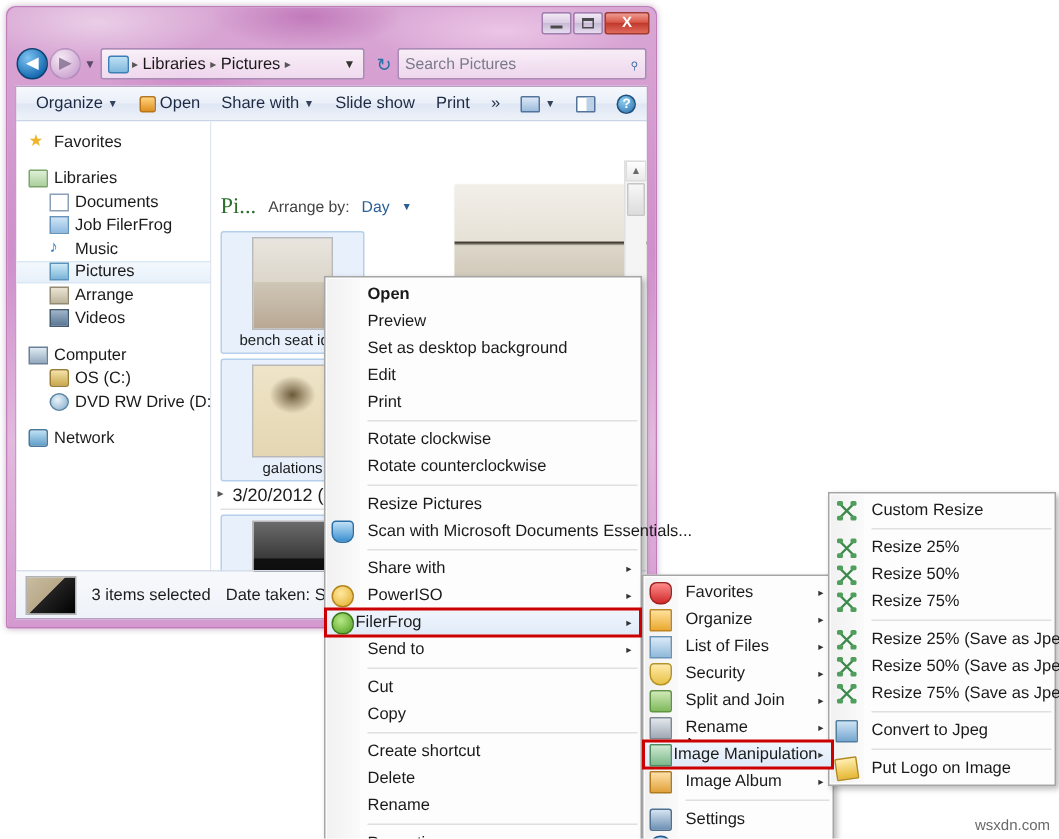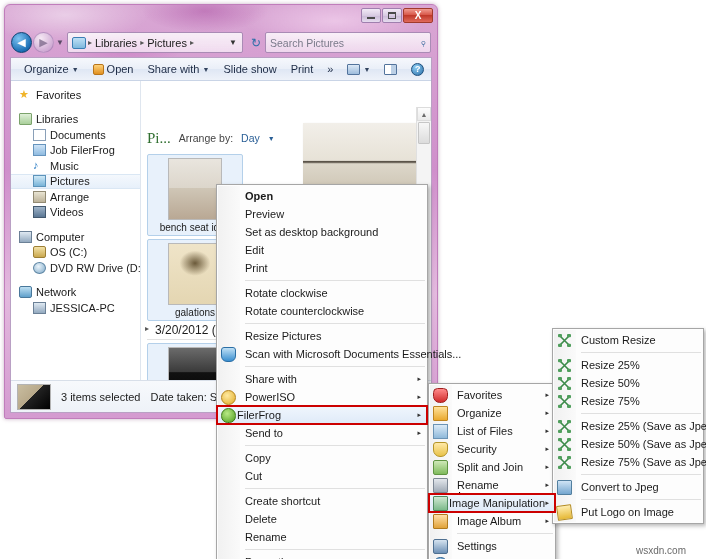--- a/index.html
+++ b/index.html
@@ -191,21 +191,21 @@
   .mico.c-jpeg { background:linear-gradient(180deg,#cfe4f5,#74a6cf); border:1px solid #527f9f; border-radius:1px; }
   .mico.c-logo { background:linear-gradient(180deg,#ffeeb0,#e5b733); border:1px solid #b48b1d; border-radius:1px; transform:rotate(-8deg); }
 
   
   .mico.c-resize { background:none; border:none; position:absolute; }
   .mico.c-resize svg { display:block; }
 
   .cursor { position:absolute; width:0; height:0; pointer-events:none; }
   .cursor svg { display:block; }
 
-  .watermark { position:absolute; right:20px; bottom:3px; font-size:10px; color:#6a6a6a; font-family:"Liberation Sans", sans-serif; }
+  .watermark { position:absolute; right:6px; bottom:3px; font-size:10px; color:#6a6a6a; font-family:"Liberation Sans", sans-serif; }
 </style>
 </head>
 <body>
 
 <div id="root">
 
   <div id="explorer">
     <div id="glass"></div>
 
     <div class="titlebar">
@@ -330,24 +330,20 @@
           </div>
           <div class="navrow indent">
             <span class="nico ico-dvd"></span>
             <span>DVD RW Drive (D:) A</span>
           </div>
           <div class="navgap"></div>
           <div class="navrow">
             <span class="nico ico-net"></span>
             <span>Network</span>
           </div>
-          <div class="navrow indent">
-            <span class="nico ico-comp"></span>
-            <span>JESSICA-PC</span>
-          </div>
         </div>
 
         <div class="filepane">
           <div class="arrangebar">
             <span class="libtitle">Pi...</span>
             <span class="arrlbl">Arrange by:</span>
             <span class="arrval">Day</span>
             <span class="arrcaret">▼</span>
           </div>
 
@@ -439,24 +435,24 @@
       <span class="arrow">▸</span>
       </div>
     <div class="mi">
       <span>Send to</span>
       <span class="arrow">▸</span>
       </div>
 
     <div class="msep"></div>
 
     <div class="mi">
+      <span>Cut</span>
+      </div>
+    <div class="mi">
       <span>Copy</span>
-      </div>
-    <div class="mi">
-      <span>Cut</span>
       </div>
 
     <div class="msep"></div>
 
     <div class="mi">
       <span>Create shortcut</span>
       </div>
     <div class="mi">
       <span>Delete</span>
       </div>

